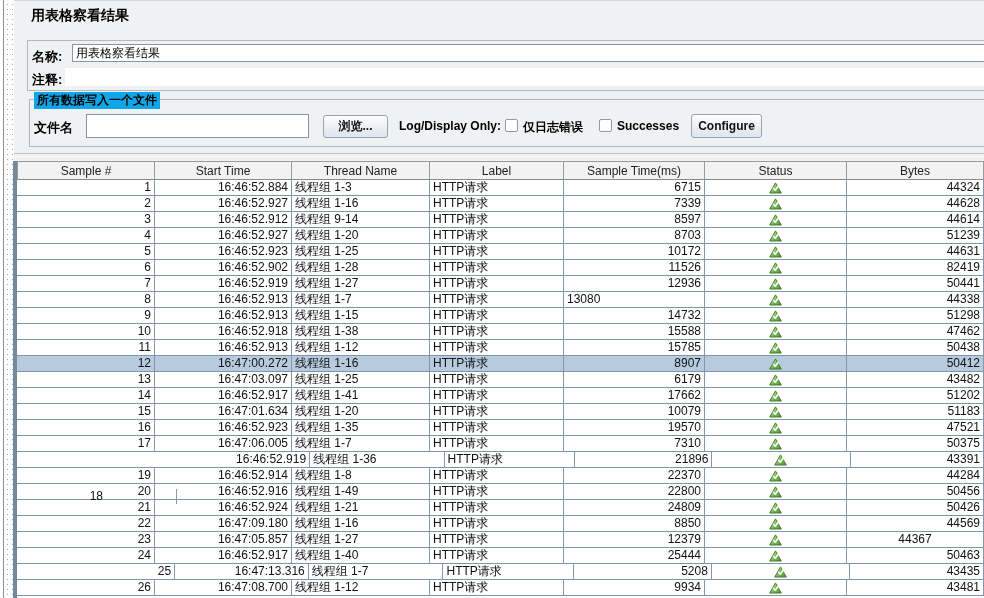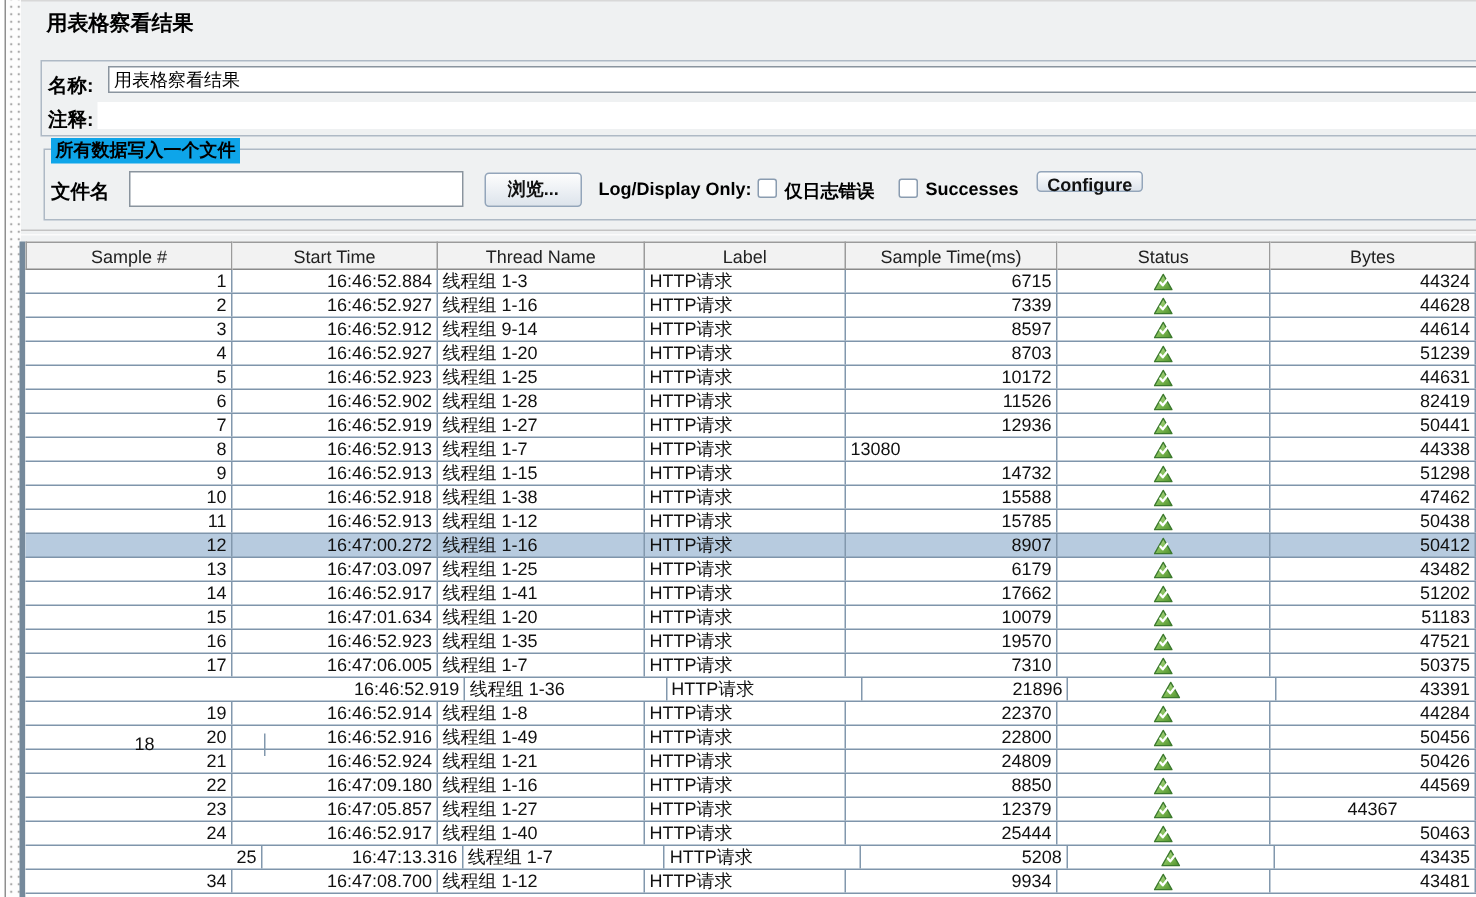--- a/index.html
+++ b/index.html
@@ -55,21 +55,21 @@
     border:1px solid #8a949e;background:#fff;font-size:12px;padding:0 3px;
     font-family:inherit;box-sizing:border-box;
   }
   .btn{
     background:linear-gradient(#fdfdfd,#dde4ec);
     border:1px solid #93a5ba;border-radius:3px;
     font-family:inherit;font-size:12px;font-weight:bold;color:#111;
     box-sizing:border-box;cursor:default;
   }
   .browse-btn{position:absolute;left:293px;top:15px;width:65px;height:23px;}
-  .configure-btn{position:absolute;left:661px;top:14px;width:71px;height:14px;}
+  .configure-btn{position:absolute;left:661px;top:14px;width:71px;height:24px;}
   .logdisplay-label{position:absolute;left:369px;top:19px;font-size:12px;font-weight:bold;color:#000;}
   .checkbox{
     position:absolute;width:13px;height:13px;background:#fff;
     border:1px solid #8a9cb0;border-radius:2px;box-sizing:border-box;
   }
   .cb-errors{left:475px;top:19px;}
   .cb-successes{left:569px;top:19px;}
   .cb-label{position:absolute;top:19px;font-size:12px;font-weight:bold;color:#000;}
   .cb-errors-label{left:493px;}
   .cb-successes-label{left:587px;}
@@ -500,21 +500,21 @@
         <div class="cell" style="width: 141px; text-align: right;">5208</div>
         <div class="cell status-cell" style="width: 142px; text-align: center;">
           <svg class="status-icon" width="13" height="12" viewBox="0 0 13 12">
             <path d="M6.5 0.9 L12.3 11.1 L0.7 11.1 Z" fill="url(#g-tri)" stroke="#3c7a2e" stroke-width="0.9" stroke-linejoin="round"></path>
             <path d="M4.6 6.3 L6.2 8.2 L9.1 4.5" fill="none" stroke="#ffffff" stroke-width="1.5" stroke-linecap="round" stroke-linejoin="round"></path>
           </svg>
         </div>
         <div class="cell" style="width: 137px; text-align: right;">43435</div>
       </div>
       <div class="trow">
-        <div class="cell" style="width: 138px; text-align: right;">34</div>
+        <div class="cell" style="width: 138px; text-align: right;">26</div>
         <div class="cell" style="width: 137px; text-align: right;">16:47:08.700</div>
         <div class="cell" style="width: 138px; text-align: left;">线程组 1-12</div>
         <div class="cell" style="width: 134px; text-align: left;">HTTP请求</div>
         <div class="cell" style="width: 141px; text-align: right;">9934</div>
         <div class="cell status-cell" style="width: 142px; text-align: center;">
           <svg class="status-icon" width="13" height="12" viewBox="0 0 13 12">
             <path d="M6.5 0.9 L12.3 11.1 L0.7 11.1 Z" fill="url(#g-tri)" stroke="#3c7a2e" stroke-width="0.9" stroke-linejoin="round"></path>
             <path d="M4.6 6.3 L6.2 8.2 L9.1 4.5" fill="none" stroke="#ffffff" stroke-width="1.5" stroke-linecap="round" stroke-linejoin="round"></path>
           </svg>
         </div>

